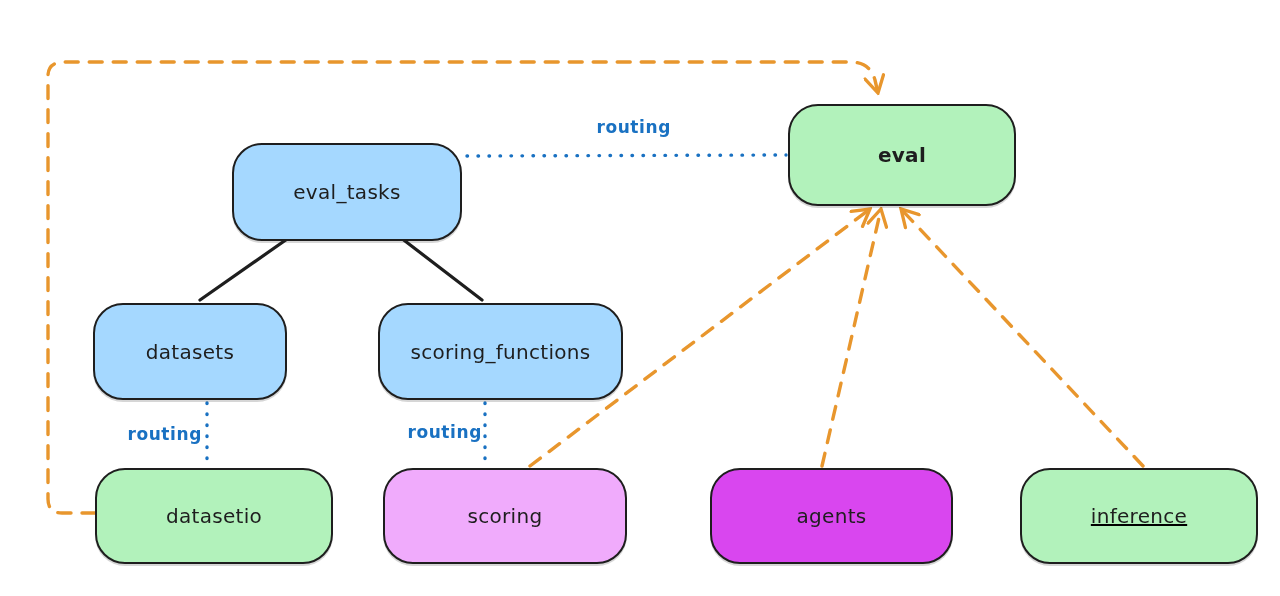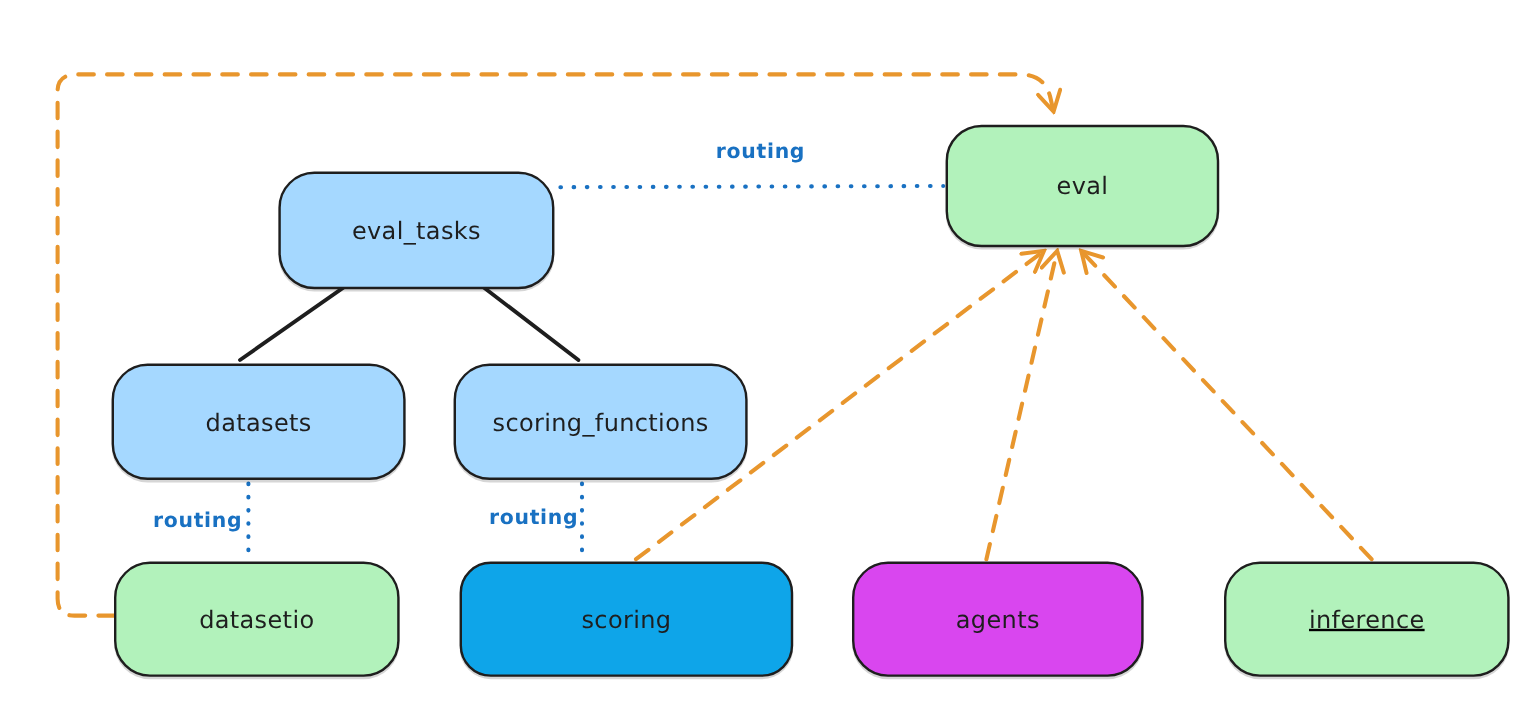--- a/index.html
+++ b/index.html
@@ -67,37 +67,37 @@
     <path d="M 95,513 L 62,513 Q 48,513 48,499 L 48,76 Q 48,62 64,62 L 850,62 Q 870,62 875,80 L 878,93" fill="none" stroke="#e8962d" stroke-width="3.4" stroke-linecap="round" stroke-dasharray="13 11" marker-end="url(#mk-orange)"></path>
     <line x1="530" y1="466" x2="870" y2="209" stroke="#e8962d" stroke-width="3.4" stroke-linecap="round" stroke-dasharray="13 11" marker-end="url(#mk-orange)"></line>
     <line x1="822" y1="466" x2="881" y2="209" stroke="#e8962d" stroke-width="3.4" stroke-linecap="round" stroke-dasharray="13 11" marker-end="url(#mk-orange)"></line>
     <line x1="1143" y1="466" x2="901" y2="209" stroke="#e8962d" stroke-width="3.4" stroke-linecap="round" stroke-dasharray="13 11" marker-end="url(#mk-orange)"></line>
   </svg>
 
   <div class="node" style="left: 232px; top: 107px; width: 230px; height: 98px; background-color: rgb(165, 216, 255); margin-top: 36px;">
     <span>eval_tasks</span>
   </div>
 
-  <div class="node" style="left: 788px; top: 104px; width: 228px; height: 102px; background-color: rgb(178, 242, 187);">
+  <div class="node" style="left: 788px; top: 104px; width: 228px; height: 102px; background-color: rgb(178, 242, 187); font-weight: bold;">
     <span>eval</span>
   </div>
 
-  <div class="node" style="left: 93px; top: 303px; width: 245px; height: 97px; background-color: rgb(165, 216, 255);">
+  <div class="node" style="left: 93px; top: 303px; width: 194px; height: 97px; background-color: rgb(165, 216, 255);">
     <span>datasets</span>
   </div>
 
   <div class="node" style="left: 95px; top: 468px; width: 238px; height: 96px; background-color: rgb(178, 242, 187);">
     <span>datasetio</span>
   </div>
 
   <div class="node" style="left: 378px; top: 303px; width: 245px; height: 97px; background-color: rgb(165, 216, 255);">
     <span>scoring_functions</span>
   </div>
 
-  <div class="node" style="left: 383px; top: 468px; width: 278px; height: 96px; background-color: #0ea5e9; border-radius: 26px;">
+  <div class="node" style="left: 383px; top: 468px; width: 244px; height: 96px; background-color: #f0abfc;">
     <span>scoring</span>
   </div>
 
   <div class="node" style="left: 710px; top: 468px; width: 243px; height: 96px; background-color: #d946ef;">
     <span>agents</span>
   </div>
 
   <div class="node" style="left: 1020px; top: 468px; width: 238px; height: 96px; background-color: rgb(178, 242, 187); text-decoration: underline;">
     <span>inference</span>
   </div>

